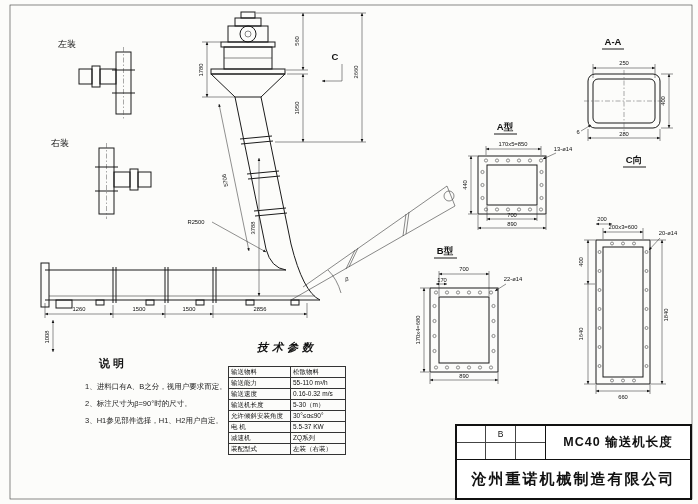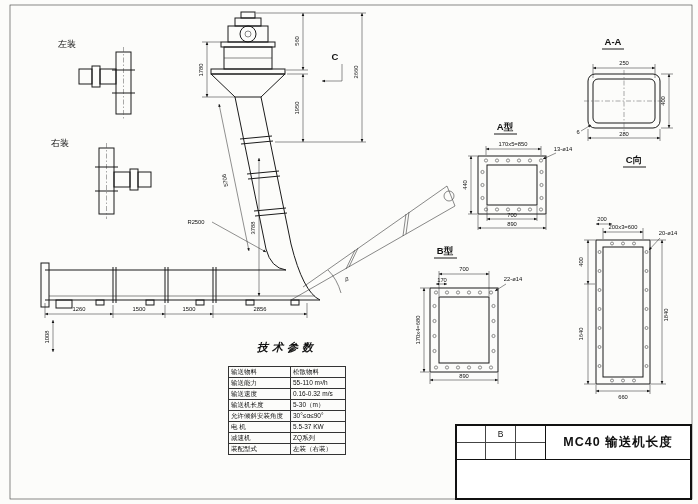--- a/index.html
+++ b/index.html
@@ -338,20 +338,26 @@
     <text class="dim" transform="rotate(-90 583 262)" x="583" y="262">400</text>
     <line class="dim-l" x1="588" y1="284" x2="588" y2="384" marker-end="url(#ae)"></line>
     <text class="dim" transform="rotate(-90 583 334)" x="583" y="334">1640</text>
     <line class="dim-l" x1="596" y1="385" x2="596" y2="394"></line>
     <line class="dim-l" x1="650" y1="385" x2="650" y2="394"></line>
     <line class="dim-l" x1="596" y1="391" x2="650" y2="391" marker-start="url(#ae)" marker-end="url(#ae)"></line>
     <text class="dim" x="623" y="399">660</text>
   </g>
 </svg>
 
+  <div class="overlay notes">
+    <div class="notes-title">说明</div>
+    <div class="note-line">1、进料口有A、B之分，视用户要求而定。</div>
+    <div class="note-line">2、标注尺寸为β=90°时的尺寸。</div>
+    <div class="note-line">3、H1参见部件选择，H1、H2用户自定。</div>
+  </div>
 
   <div class="overlay params">
     <div class="params-title">技术参数</div>
     <table class="params-table">
       <tbody>
           <tr>
             <td class="k">输送物料</td>
             <td class="v">松散物料</td>
           </tr>
       <tr>
@@ -391,15 +397,16 @@
       <div class="tb-grid">
         <div></div>
         <div>B</div>
         <div></div>
         <div></div>
         <div></div>
         <div></div>
       </div>
       <div class="tb-model">MC40 输送机长度</div>
     </div>
+    <div class="tb-company">沧州重诺机械制造有限公司</div>
   </div>
 
 </div>
 
 </body></html>

